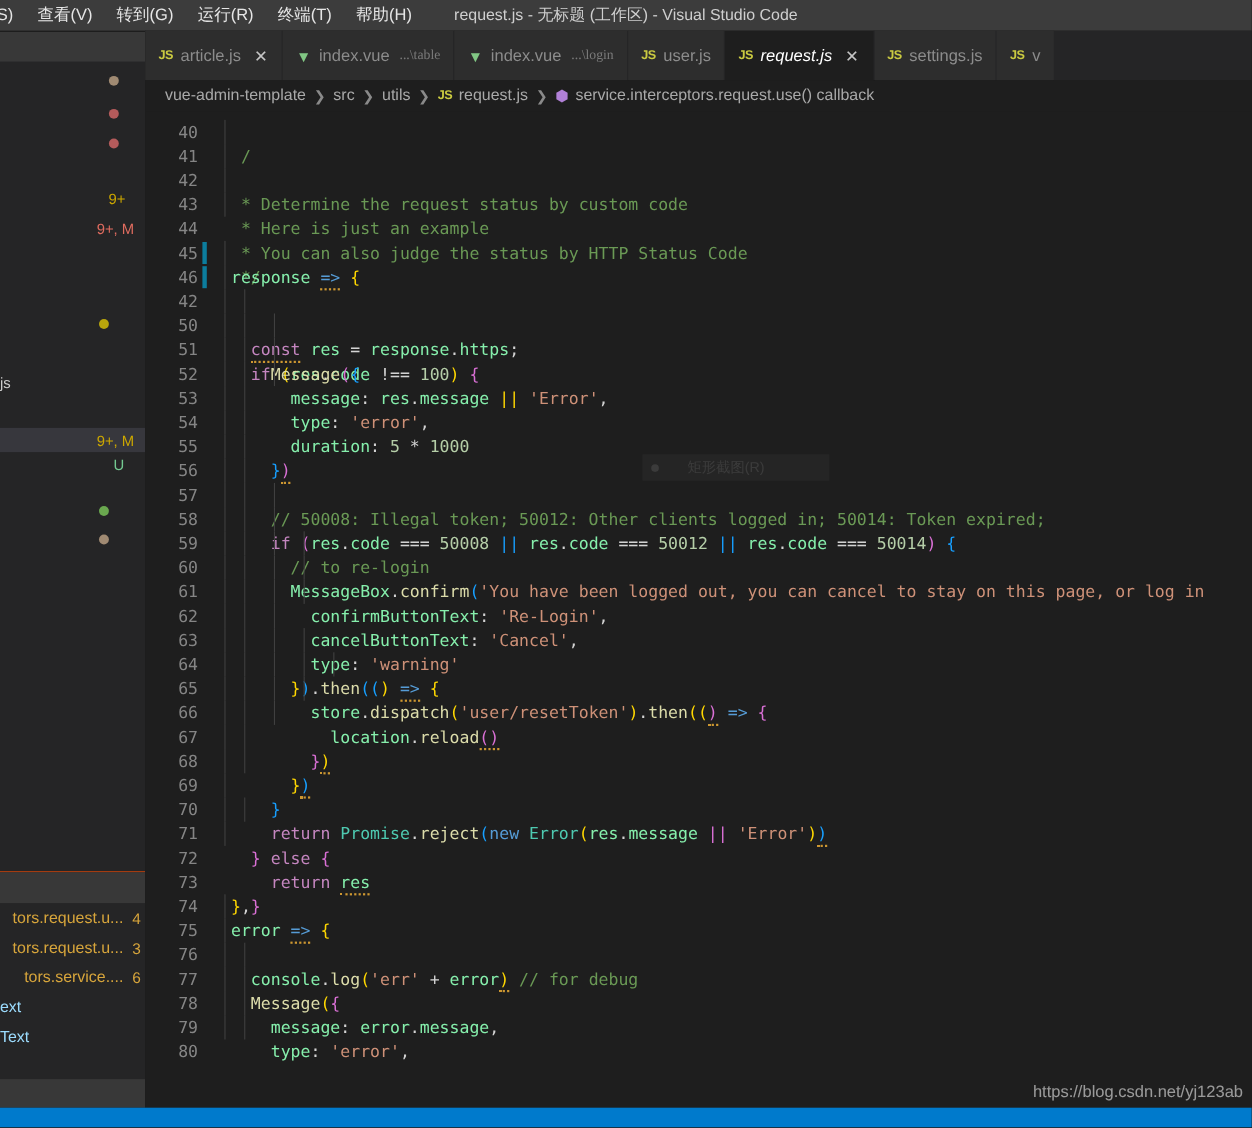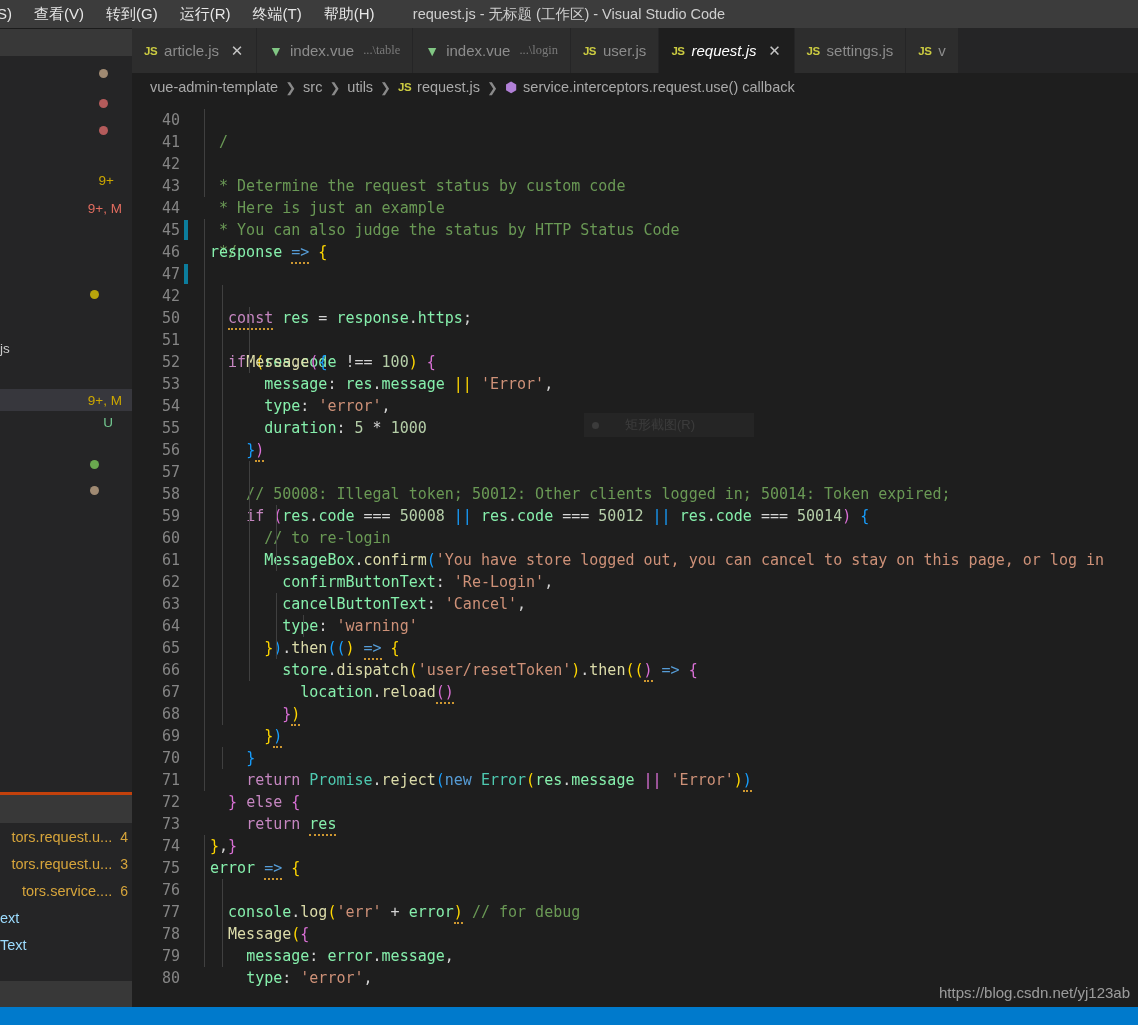--- a/index.html
+++ b/index.html
@@ -40,21 +40,21 @@
   .sb-rows { position: relative; }
   .sb-row {
     height: 22px; display: flex; align-items: center; justify-content: flex-end;
     padding-right: 10px; font-size: 13.5px; color: #cccccc; white-space: nowrap;
   }
   .sb-row.sel { background: #37373d; }
   .dot { width: 9px; height: 9px; border-radius: 50%; display: inline-block; margin-right: 14px; }
 
   .outline-panel {
     position: absolute; left: 0; right: 0; bottom: 0; height: 215px;
-    background: #252526; border-top: 3px solid #c2410c;
+    background: #252526; border-top: 1px solid #c2410c;
   }
   .outline-head { height: 28px; background: #383838; }
   .outline-row {
     height: 27px; display: flex; align-items: center; justify-content: flex-end;
     padding-right: 4px; font-size: 14.5px; white-space: nowrap; overflow: hidden;
   }
   .outline-row .ol-label { color: #d7a53b; }
   .outline-row.blue .ol-label { color: #9cdcfe; }
   .outline-row .ol-count { margin-left: 8px; color: #d7a53b; font-size: 14px; }
   .outline-foot { position: absolute; left:0; right:0; bottom: 0; height: 26px; background: #383838; }
@@ -314,25 +314,20 @@
           <span class="code-text"><span class="t-var">response</span><span class="t-pl"> </span><span class="t-key squig">=&gt;</span><span class="t-br1"> {</span></span>
         </div>
 
         <div class="code-line">
           <span class="ln">46</span>
           <span class="gutter-mark"></span>
           <span class="iguide" style="left:72px;"></span>
           <span class="code-text"><span class="t-pl">  </span><span class="t-kw2 squig">const</span><span class="t-pl"> </span><span class="t-var">res</span><span class="t-pl"> = </span><span class="t-var">response</span><span class="t-pl">.</span><span class="t-var">https</span><span class="t-pl">;</span></span>
         </div>
 
-        <div class="code-line">
-          <span class="ln">47</span>
-          <span class="iguide" style="left:72px;"></span>
-          <span class="code-text"></span>
-        </div>
 
 
         <div class="code-line">
           <span class="ln">42</span>
           <span class="gutter-mark"></span>
           <span class="iguide" style="left:72px;"></span>
           <span class="code-text"><span class="t-pl">  </span><span class="t-kw2">if</span><span class="t-pl"> </span><span class="t-br1">(</span><span class="t-var">res</span><span class="t-pl">.</span><span class="t-var">code</span><span class="t-pl"> !== </span><span class="t-num">100</span><span class="t-br1">)</span><span class="t-br2"> {</span></span>
         </div>
 
         <div class="code-line">
@@ -385,21 +380,21 @@
 
         <div class="code-line">
           <span class="ln">58</span>
           <span class="iguide" style="left:72px;"></span><span class="iguide" style="left:90px;"></span><span class="iguide" style="left:117px;"></span>
           <span class="code-text"><span class="t-com">      // to re-login</span></span>
         </div>
 
         <div class="code-line">
           <span class="ln">59</span>
           <span class="iguide" style="left:72px;"></span><span class="iguide" style="left:90px;"></span><span class="iguide" style="left:117px;"></span>
-          <span class="code-text"><span class="t-pl">      </span><span class="t-var">MessageBox</span><span class="t-pl">.</span><span class="t-fn">confirm</span><span class="t-br3">(</span><span class="t-str">'You have store logged out, you can cancel to stay on this page, or log in</span></span>
+          <span class="code-text"><span class="t-pl">      </span><span class="t-var">MessageBox</span><span class="t-pl">.</span><span class="t-fn">confirm</span><span class="t-br3">(</span><span class="t-str">'You have been logged out, you can cancel to stay on this page, or log in</span></span>
         </div>
 
         <div class="code-line">
           <span class="ln">60</span>
           <span class="iguide" style="left:72px;"></span><span class="iguide" style="left:90px;"></span><span class="iguide" style="left:117px;"></span><span class="iguide" style="left:144px;"></span>
           <span class="code-text"><span class="t-pl">        </span><span class="t-var">confirmButtonText</span><span class="t-pl">: </span><span class="t-str">'Re-Login'</span><span class="t-pl">,</span></span>
         </div>
 
         <div class="code-line">
           <span class="ln">61</span>

